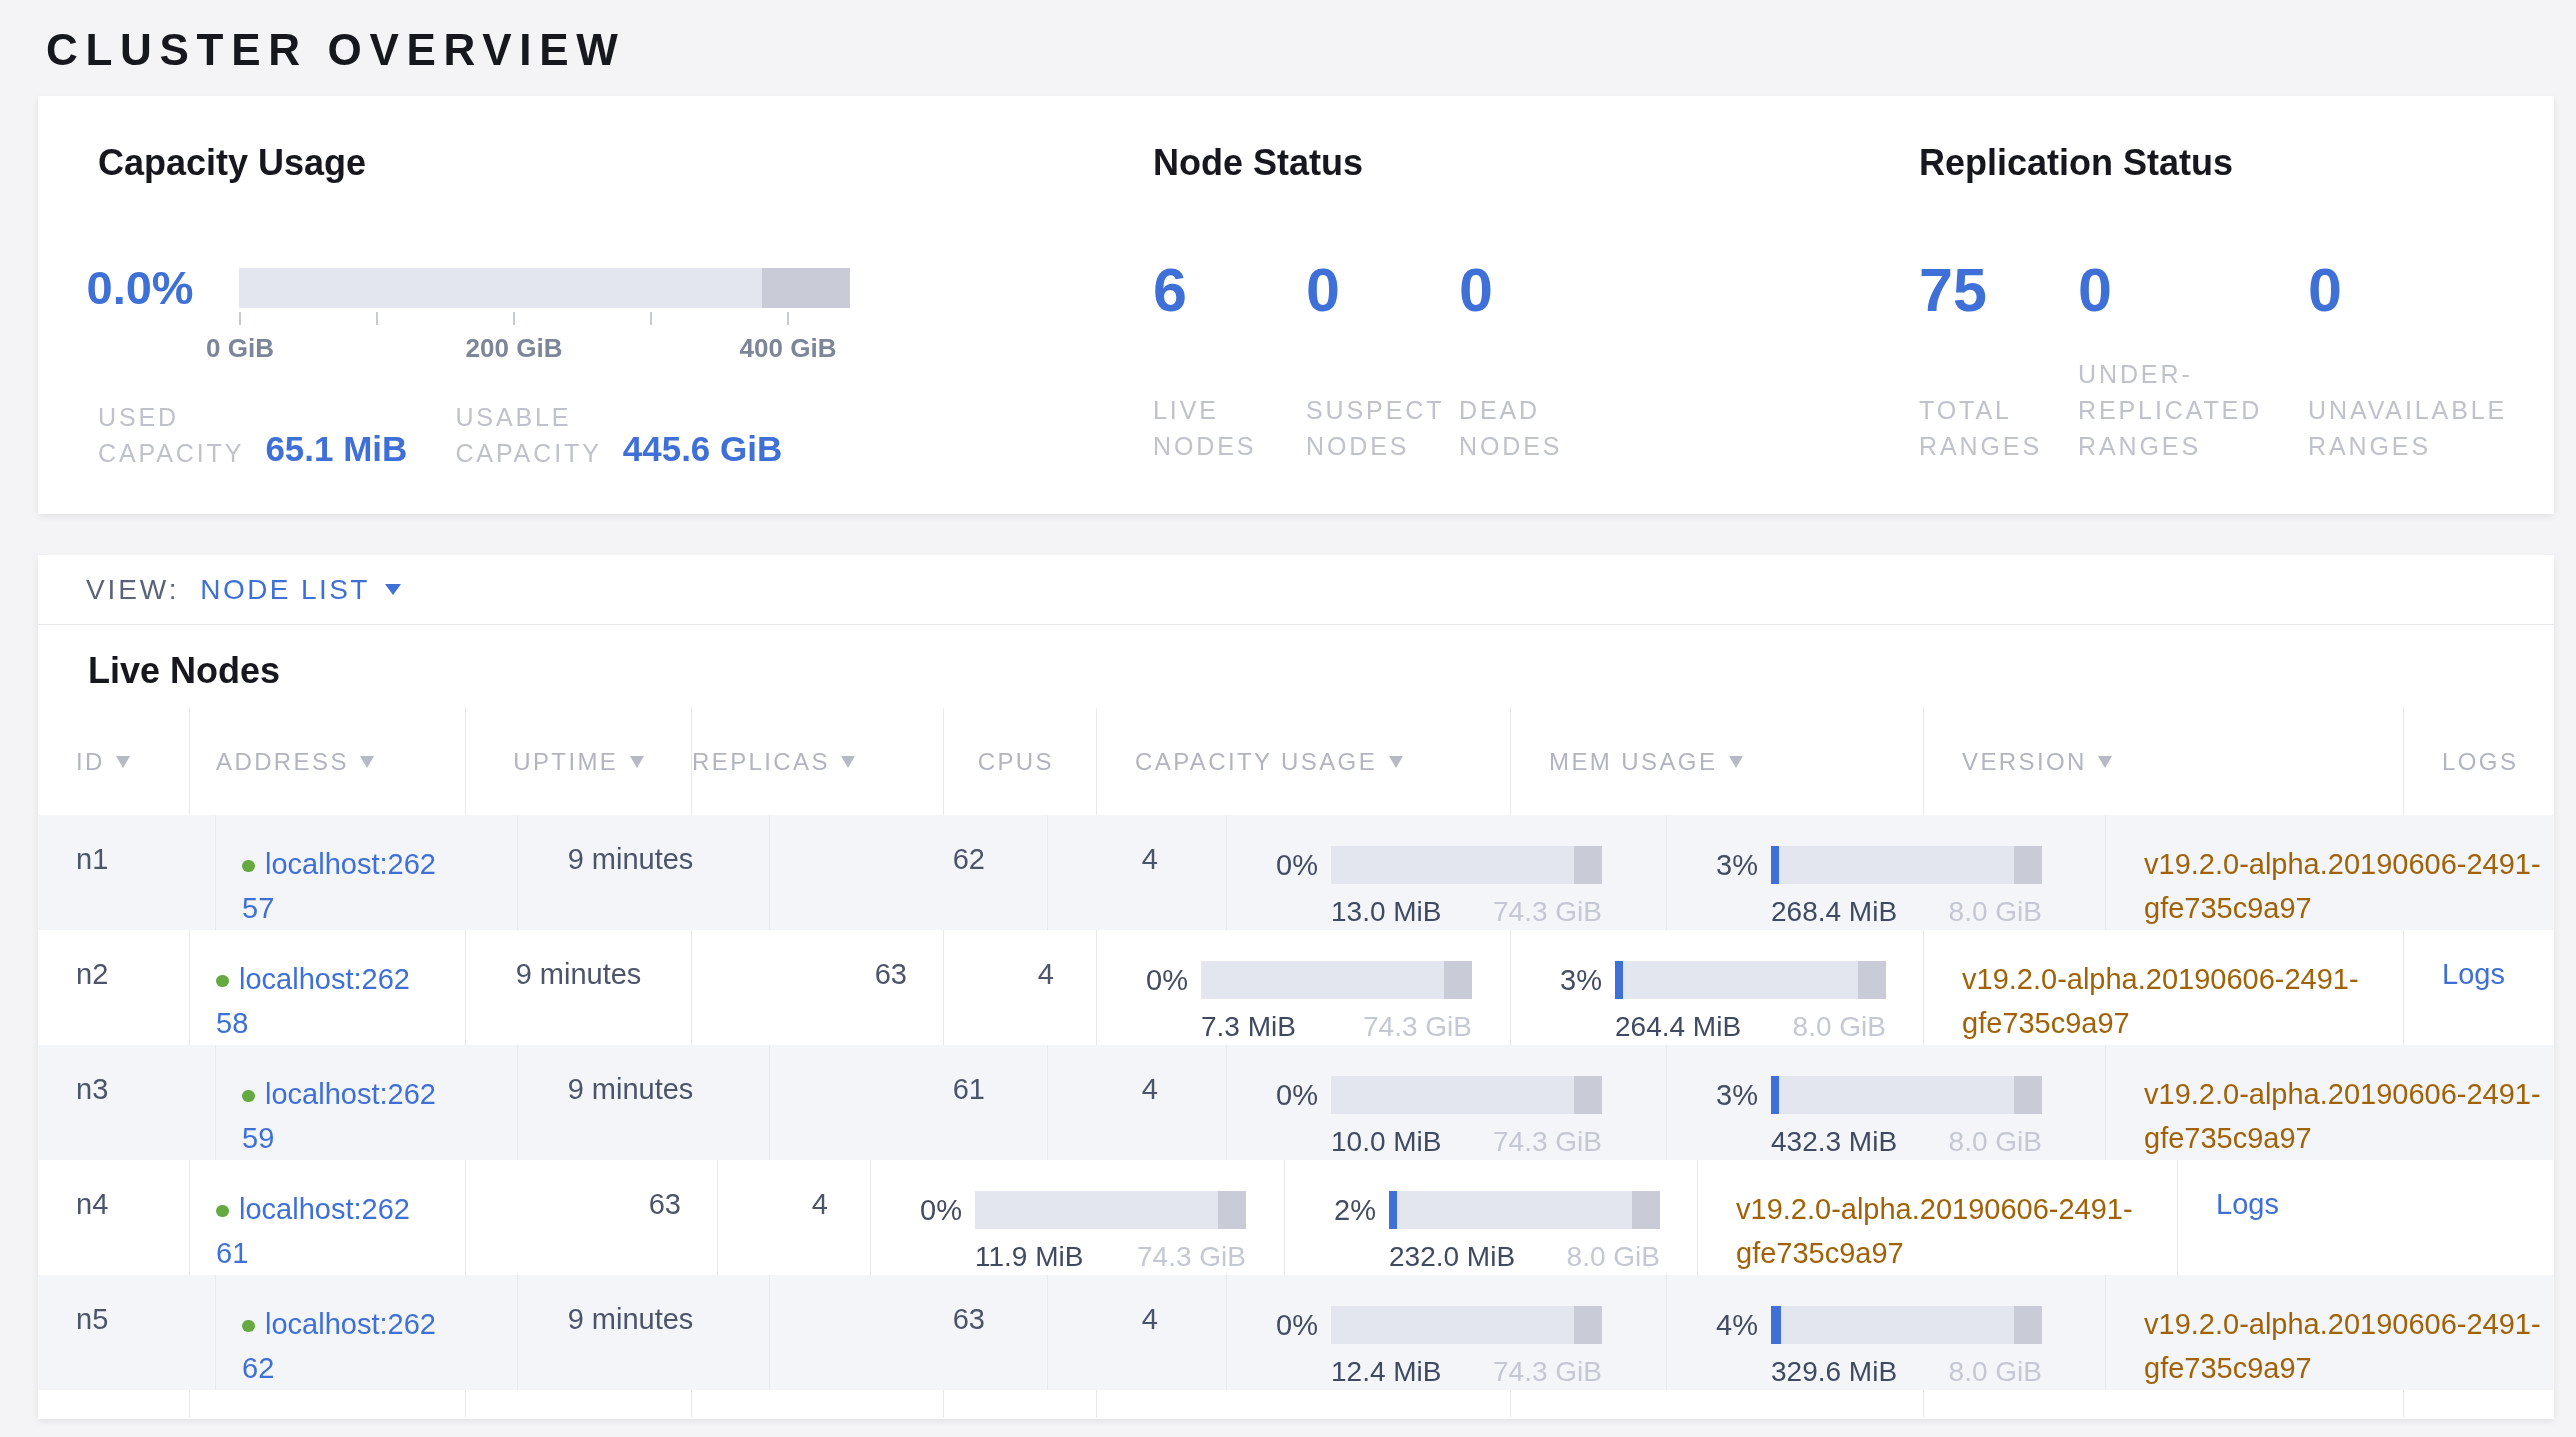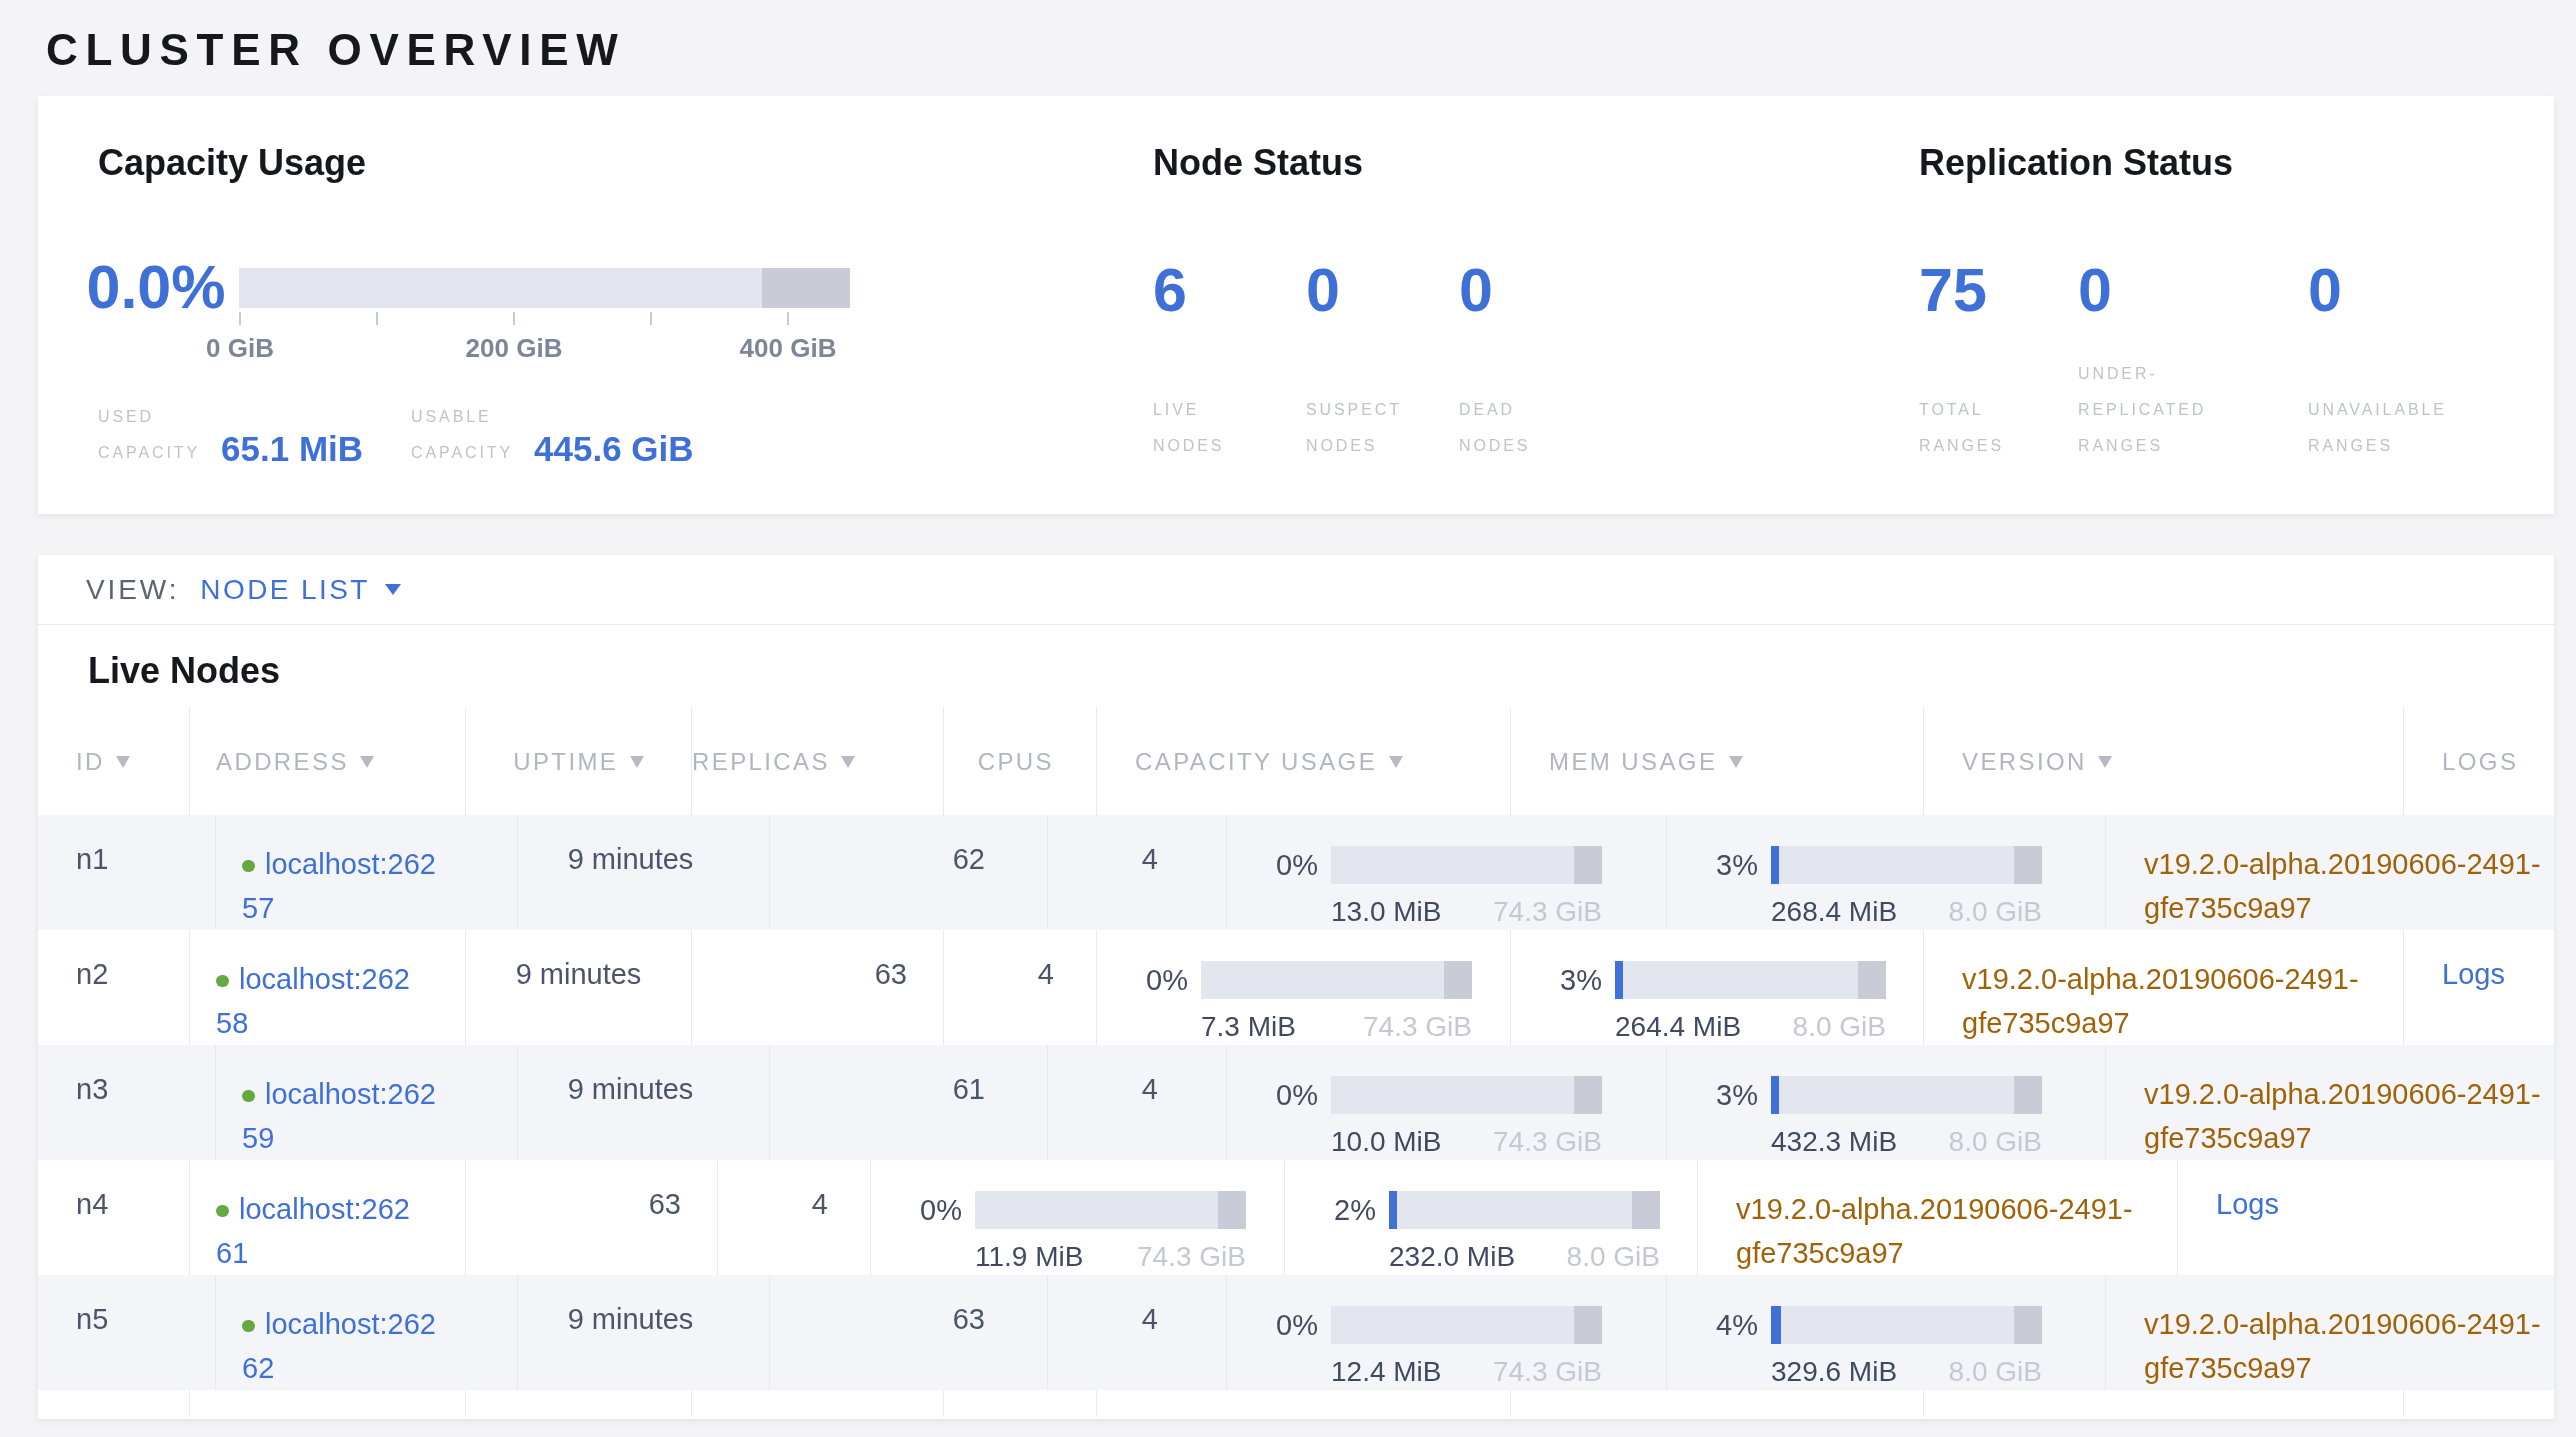--- a/index.html
+++ b/index.html
@@ -17,34 +17,34 @@
   .card.nodes { margin-top:41px; height:864px; overflow:hidden; }
 
   
   .sec { position:absolute; top:0; height:100%; }
   .sec-capacity { left:60px; width:1035px; }
   .sec-nodestatus { left:1115px; width:728px; }
   .sec-replication { left:1881px; width:633px; }
   .sec-heading { position:absolute; top:46px; font-size:36px; font-weight:700; color:#16181d; }
 
   .gauge { position:absolute; top:158px; left:0; width:958px; height:125px; }
-  .gauge-pct { position:absolute; left:-11.5px; top:0; font-size:61px; font-weight:600;
+  .gauge-pct { position:absolute; left:-11.5px; top:0; font-size:47px; font-weight:600;
     color:#3e70d7; line-height:67px; }
   .gauge-bar { position:absolute; left:141px; top:14.4px; width:611px; height:40px;
     background:#e3e6ee; }
   .gauge-cap { position:absolute; right:0; top:0; bottom:0; width:14.4%; background:#c9ccd6; }
   .tick { position:absolute; top:58px; width:1.9px; height:13.4px; background:#c6cad3; }
   .tick.t0{left:141px}.tick.t1{left:278px}.tick.t2{left:415px}.tick.t3{left:552px}.tick.t4{left:689px}
   .tick-label { position:absolute; top:79px; transform:translateX(-50%);
     font-size:26px; color:#7d8698; white-space:nowrap;font-weight:bold; }
   .tick-label.l0{left:142px}.tick-label.l1{left:416px}.tick-label.l2{left:690px}
 
   .cap-stats { position:absolute; left:0; top:303px; display:flex; }
   .cap-stat { display:flex; align-items:flex-end; margin-right:48px; }
-  .stat-label { font-size:16px; letter-spacing:2.9px; color:#bfc2cb; line-height:36px;
+  .stat-label { font-size:25px; letter-spacing:2.9px; color:#bfc2cb; line-height:36px;
     white-space:nowrap; }
   .cap-stat .stat-value { font-size:35px; font-weight:600; color:#3e70d7;
     margin-left:21px; margin-bottom:1.9px; white-space:nowrap; }
 
   .stats-row { position:absolute; left:0; top:161px; height:207px; display:flex; }
   .stat-col { display:flex; flex-direction:column; }
   .stat-col .big { font-size:61px; font-weight:600; color:#3e70d7; line-height:67px; }
   .stat-col .stat-label { margin-top:auto; }
   .sec-nodestatus .stat-col.w1{width:153px}.sec-nodestatus .stat-col.w2{width:153px}
   .sec-replication .stat-col.w1{width:159px}.sec-replication .stat-col.w2{width:230px}

